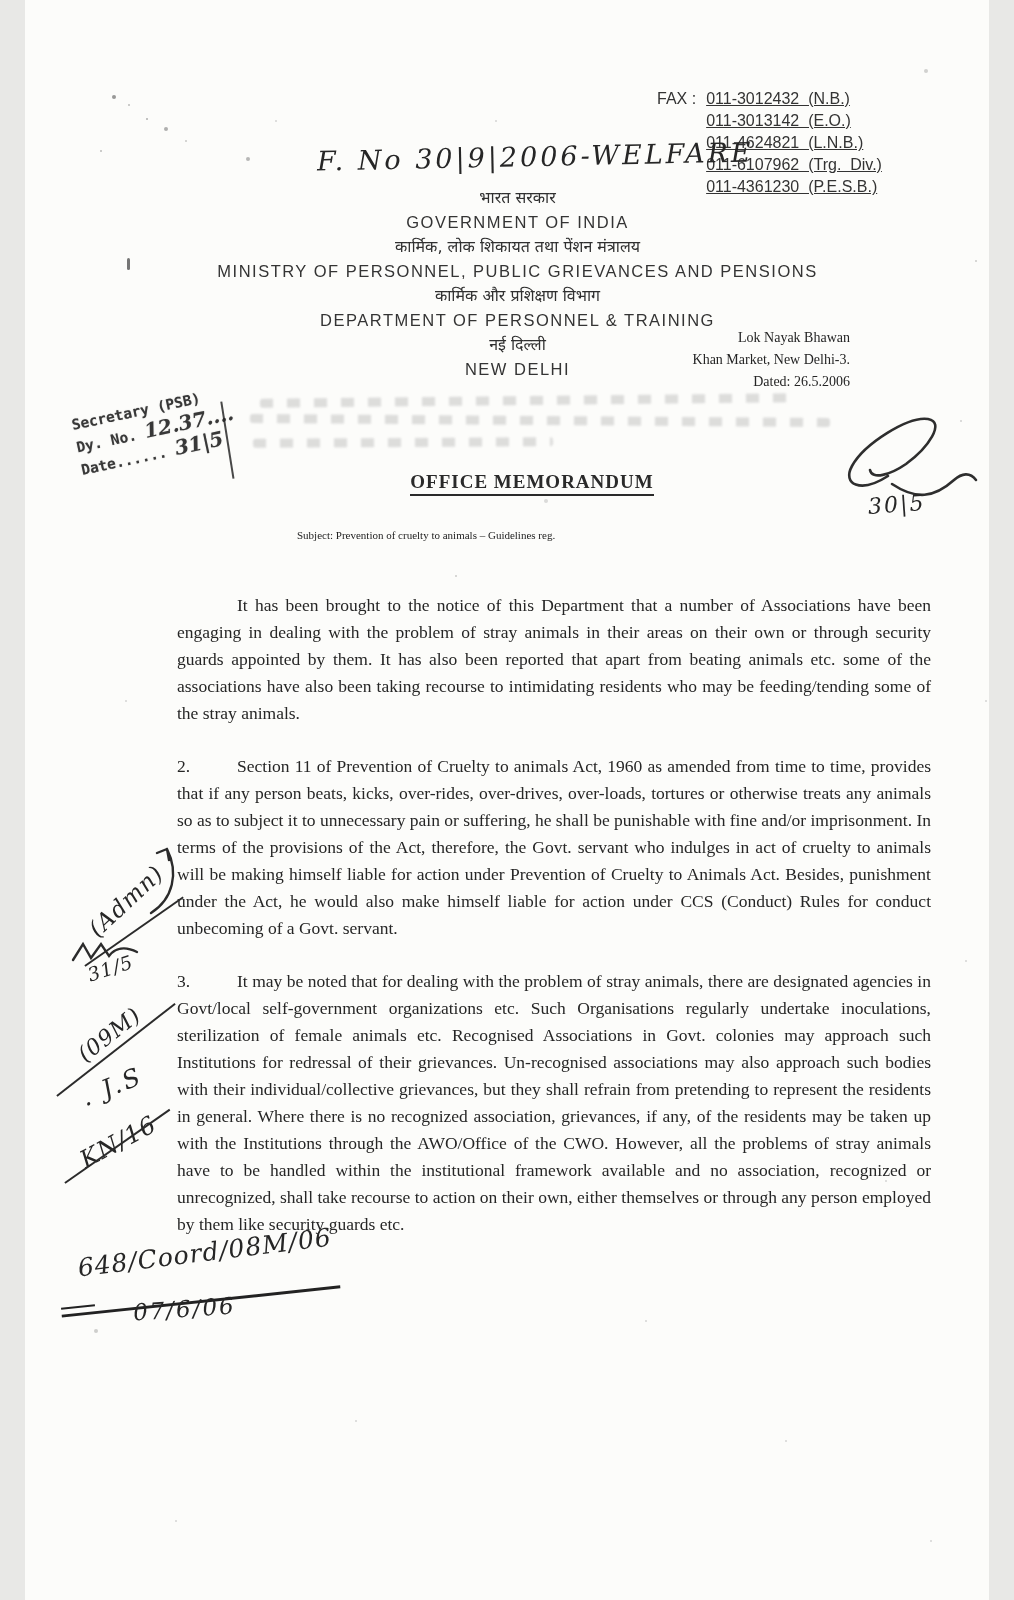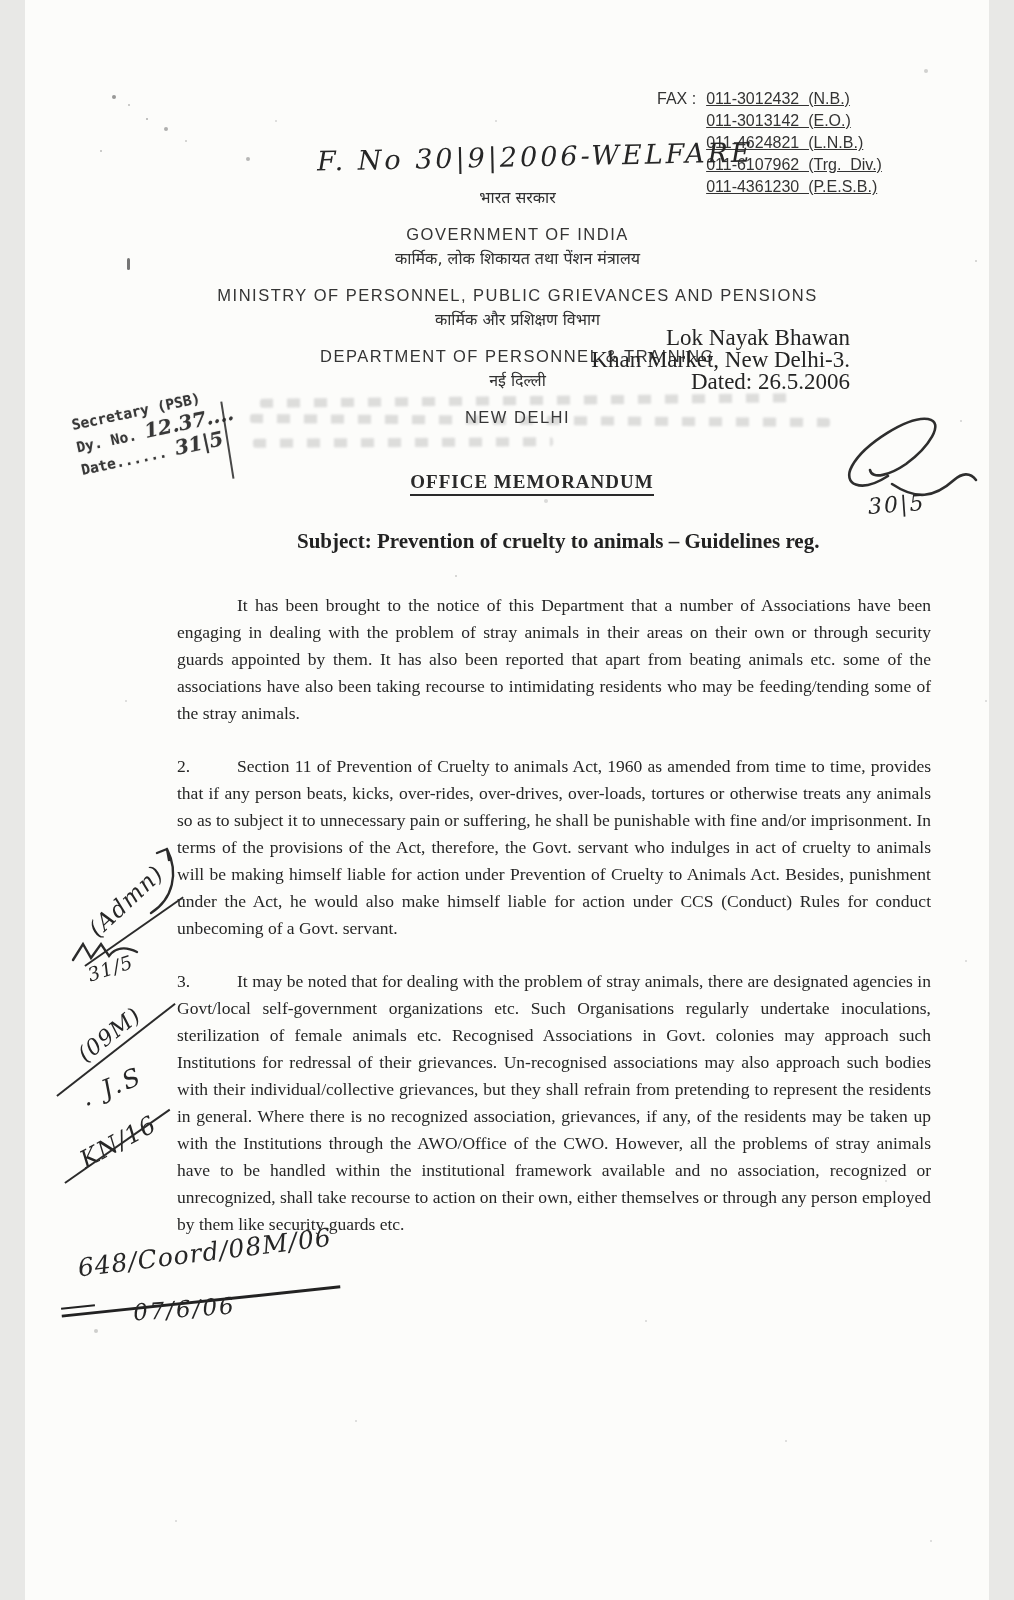--- a/index.html
+++ b/index.html
@@ -29,26 +29,26 @@
       70px 1330px 0 1px rgba(100,100,100,.3), 905px 1540px 0 0 rgba(120,120,120,.3);
   }
   
   .fax-block{position:absolute;left:632px;top:88px;display:flex;gap:10px;
     font-family:"Liberation Sans", sans-serif;font-size:16px;line-height:22px;color:#333;}
   .fax-lines div{white-space:pre;text-decoration:underline;}
   .hand{font-family:"DejaVu Serif", serif;font-style:italic;color:#262626;}
   .file-no{position:absolute;left:292px;top:141px;font-size:27px;letter-spacing:3px;transform:rotate(-1.2deg);}
   .header-block{position:absolute;left:0;top:186px;width:985px;text-align:center;}
   .header-block .hi{font-family:"DejaVu Sans", sans-serif;font-size:16px;line-height:24px;color:#303030;}
-  .header-block .en{font-family:"Liberation Sans", sans-serif;font-size:16.5px;line-height:25px;letter-spacing:1.5px;color:#343434;margin-top:12px;}
-  .address-block{position:absolute;right:139px;top:327px;text-align:right;font-size:23px;line-height:22px;color:#242424;}
+  .header-block .en{font-family:"Liberation Sans", sans-serif;font-size:16.5px;line-height:25px;letter-spacing:1.5px;color:#343434;}
+  .address-block{position:absolute;right:139px;top:327px;text-align:right;font-size:14px;line-height:22px;color:#242424;}
   .memo-title-wrap{position:absolute;left:0;top:440px;width:1014px;text-align:center;margin-top:31px;}
   .memo-title{display:inline-block;font-size:19px;font-weight:bold;letter-spacing:1px;
     border-bottom:2.5px solid #2a2a2a;padding-bottom:1px;}
-  .subject{position:absolute;left:272px;top:529px;font-size:21px;font-weight:bold;color:#222;}
+  .subject{position:absolute;left:272px;top:529px;font-size:11px;font-weight:normal;color:#222;}
   .memo-body{position:absolute;left:152px;top:592px;width:754px;font-size:17.5px;line-height:27px;
     text-align:justify;color:#262626;}
   .memo-body p{margin:0 0 26px 0;}
   .memo-body p.first{text-indent:60px;}
   .pnum{display:inline-block;width:60px;}
   
   .stamp{position:absolute;left:50px;top:398px;transform:rotate(-12deg);
     font-family:"DejaVu Sans Mono", monospace;font-weight:bold;font-size:14.5px;line-height:21px;
     color:rgba(40,40,40,.88);text-shadow:0 0 1px rgba(40,40,40,.4);}
   .stamp .hv{font-family:"DejaVu Serif", serif;font-style:italic;font-size:20px;font-weight:bold;}

